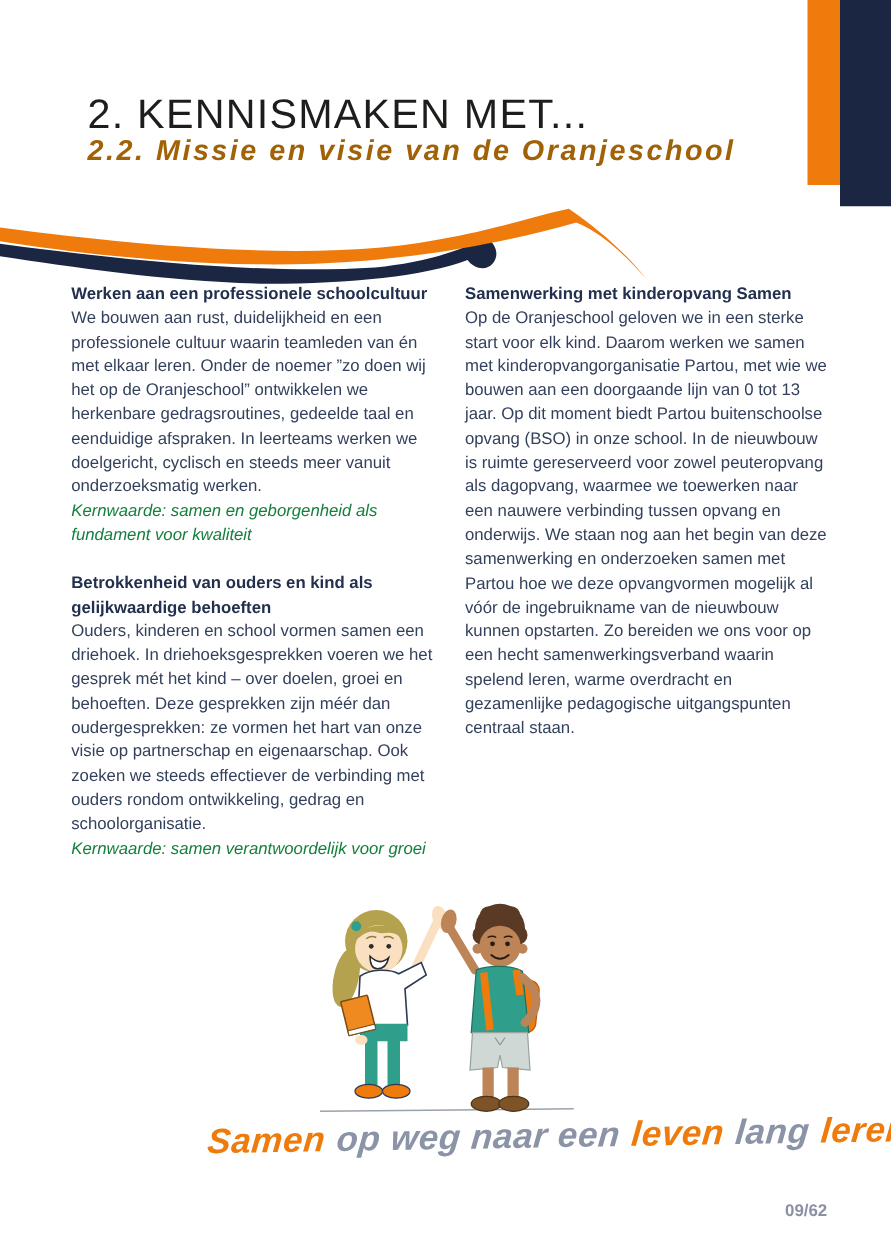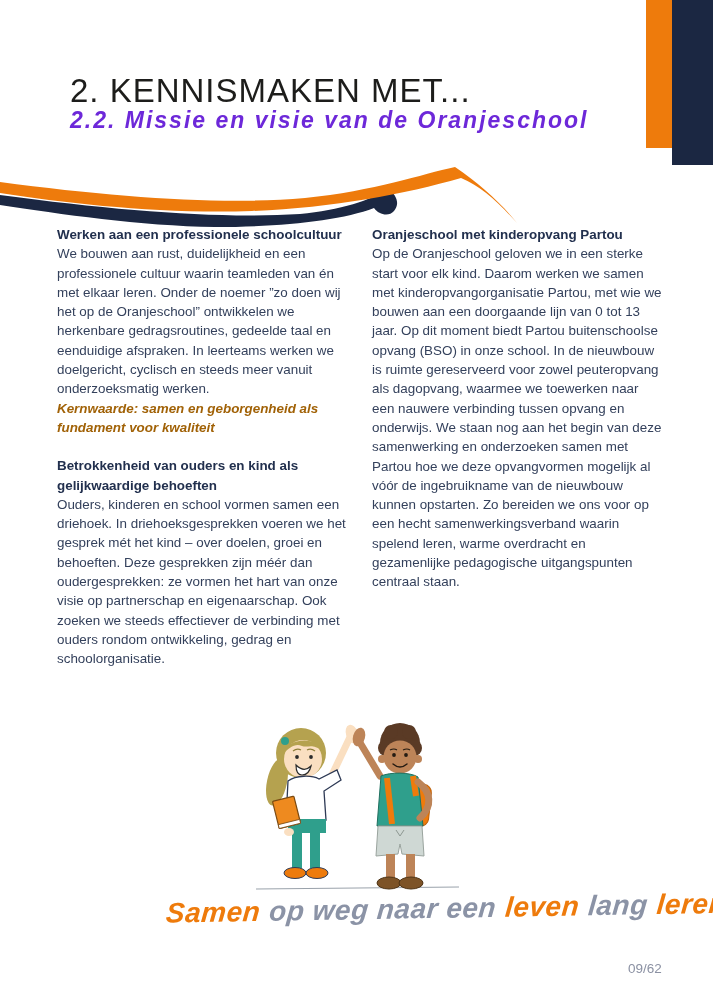--- a/index.html
+++ b/index.html
@@ -11,50 +11,50 @@
   .bar-orange{position:absolute;left:646px;top:0;width:26px;height:148px;background:#ee7b0c;}
   .bar-navy{position:absolute;left:672px;top:0;width:41px;height:165px;background:#1b2742;}
 
   
   .page-title{
     position:absolute;left:70px;top:72px;
     font-size:33px;font-weight:400;letter-spacing:1px;color:#1d1d1b;
   }
   .page-subtitle{
     position:absolute;left:70px;top:107px;
-    font-size:23px;font-weight:700;font-style:italic;letter-spacing:2px;color:#6d28d9;
+    font-size:23px;font-weight:700;font-style:italic;letter-spacing:2px;color:#a16207;
   }
 
   
   .swoosh{position:absolute;left:0;top:158px;width:540px;height:90px;}
 
   
   .col{position:absolute;top:225px;width:291px;color:#34415c;font-size:13.4px;line-height:19.3px;}
   .col-left{left:57px;}
   .col-right{left:372px;}
   .section{margin-bottom:19px;}
   .sec-heading{font-weight:700;color:#22304e;}
   .sec-body{}
-  .sec-kernwaarde{font-weight:700;font-style:italic;color:#a16207;}
+  .sec-kernwaarde{font-weight:400;font-style:italic;color:#15803d;}
 
   
   .illustration{position:absolute;left:250px;top:696px;width:215px;height:200px;}
 
   
   .tagline{
     position:absolute;left:166px;top:894px;width:410px;
     font-size:28px;font-style:italic;font-weight:700;letter-spacing:0.5px;
     transform:rotate(-1deg) skewX(-6deg);white-space:nowrap;
   }
   .tag-word{margin-right:9px;}
 
   
   .page-number{
     position:absolute;left:628px;top:961px;
-    font-size:13.5px;font-weight:400;color:#8b91a3;
+    font-size:13.5px;font-weight:700;color:#8b91a3;
   }
 </style>
 </head>
 <body>
 
 <div class="bar-orange"></div>
 <div class="bar-navy"></div>
 
 <div class="page-title">2. KENNISMAKEN MET...</div>
 <div class="page-subtitle">2.2. Missie en visie van de Oranjeschool</div>
@@ -66,26 +66,27 @@
 
 <div class="col col-left">
   <div class="section">
     <div class="sec-heading">Werken aan een professionele schoolcultuur</div>
     <div class="sec-body">We bouwen aan rust, duidelijkheid en een professionele cultuur waarin teamleden van én met elkaar leren. Onder de noemer ”zo doen wij het op de Oranjeschool” ontwikkelen we herkenbare gedragsroutines, gedeelde taal en eenduidige afspraken. In leerteams werken we doelgericht, cyclisch en steeds meer vanuit onderzoeksmatig werken.</div>
     <div class="sec-kernwaarde">Kernwaarde: samen en geborgenheid als fundament voor kwaliteit</div>
   </div>
   <div class="section">
     <div class="sec-heading">Betrokkenheid van ouders en kind als gelijkwaardige behoeften</div>
     <div class="sec-body">Ouders, kinderen en school vormen samen een driehoek. In driehoeksgesprekken voeren we het gesprek mét het kind – over doelen, groei en behoeften. Deze gesprekken zijn méér dan oudergesprekken: ze vormen het hart van onze visie op partnerschap en eigenaarschap. Ook zoeken we steeds effectiever de verbinding met ouders rondom ontwikkeling, gedrag en schoolorganisatie.</div>
+    <div class="sec-kernwaarde">Kernwaarde: samen verantwoordelijk voor groei</div>
   </div>
 </div>
 
 <div class="col col-right">
   <div class="section">
-    <div class="sec-heading">Oranjeschool met kinderopvang Partou</div>
+    <div class="sec-heading">Samenwerking met kinderopvang Samen</div>
     <div class="sec-body">Op de Oranjeschool geloven we in een sterke start voor elk kind. Daarom werken we samen met kinderopvangorganisatie Partou, met wie we bouwen aan een doorgaande lijn van 0 tot 13 jaar. Op dit moment biedt Partou buitenschoolse opvang (BSO) in onze school. In de nieuwbouw is ruimte gereserveerd voor zowel peuteropvang als dagopvang, waarmee we toewerken naar een nauwere verbinding tussen opvang en onderwijs. We staan nog aan het begin van deze samenwerking en onderzoeken samen met Partou hoe we deze opvangvormen mogelijk al vóór de ingebruikname van de nieuwbouw kunnen opstarten. Zo bereiden we ons voor op een hecht samenwerkingsverband waarin spelend leren, warme overdracht en gezamenlijke pedagogische uitgangspunten centraal staan.</div>
   </div>
 </div>
 
 <svg class="illustration" viewBox="0 0 215 200" aria-hidden="true">
 
   <line x1="6" y1="193" x2="209" y2="191" stroke="#9aa2ab" stroke-width="1.2"></line>
 
   <g>
     <ellipse cx="27" cy="86" rx="10" ry="24" fill="#b5a24f" transform="rotate(12 27 86)"></ellipse>

